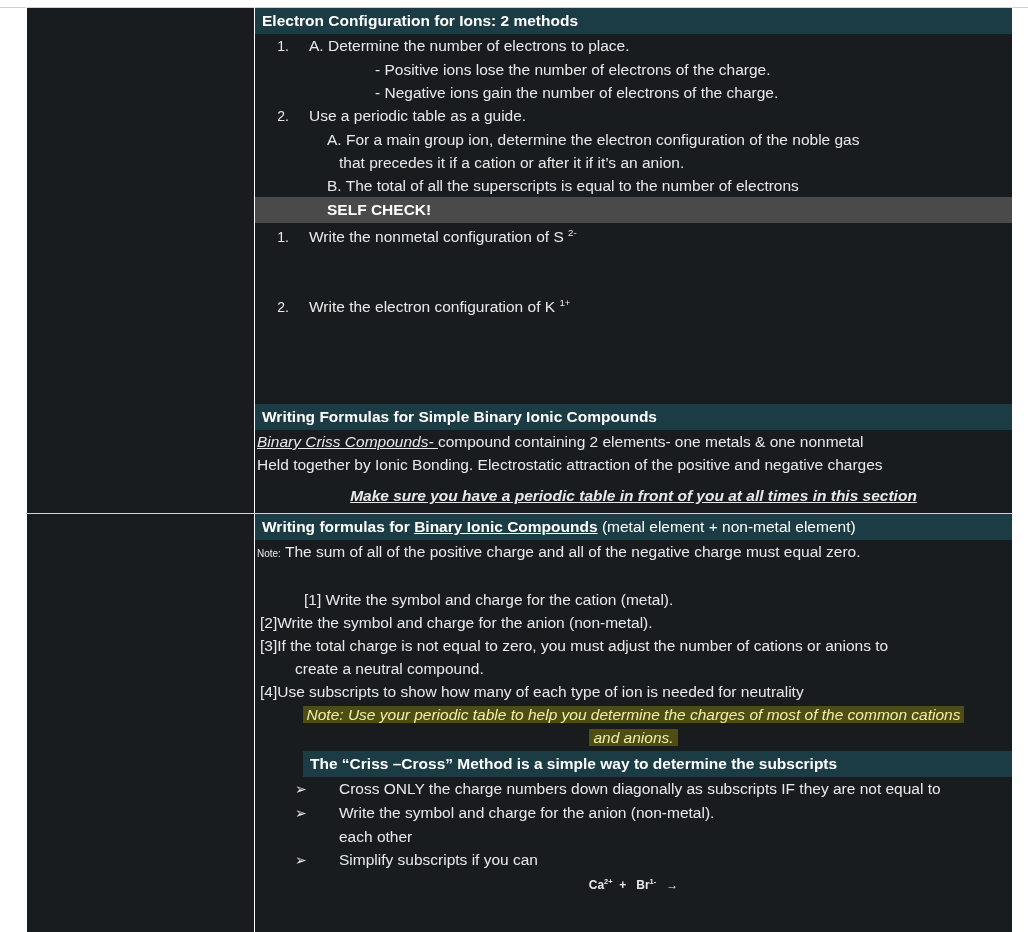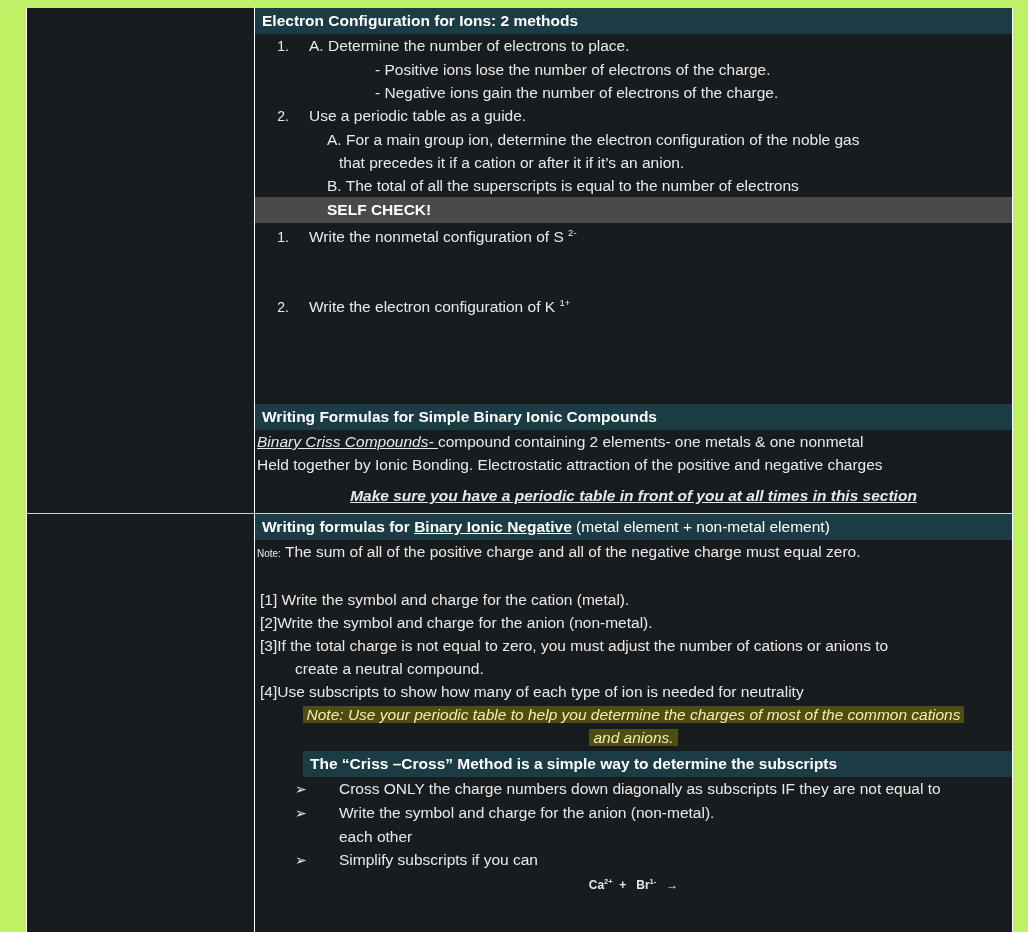--- a/index.html
+++ b/index.html
@@ -9,21 +9,21 @@
     background: #191c1f;
     font-family: "Liberation Sans", sans-serif;
     color: #e8e8e8;
     overflow: hidden;
   }
 
   #page {
     position: relative;
     width: 1028px;
     height: 932px;
-    background: #bef264;
+    background: #ffffff;
   }
   .grid-line-top {
     position: absolute;
     left: 0; top: 7px;
     width: 1028px; height: 1px;
     background: #cfd3d6;
   }
   .vline {
     position: absolute;
     top: 7px;
@@ -226,30 +226,30 @@
       </div>
     </div>
   </div>
 
   <div class="row" id="row2">
     <div class="left-cell" style="top:0; height:418px;"></div>
 
     <div class="right-cell" style="top:0; height:418px;">
 
       <div class="band">
-        <span>Writing formulas for </span><span class="uline">Binary Ionic Negative</span><span class="light"> (metal element + non-metal element)</span>
+        <span>Writing formulas for </span><span class="uline">Binary Ionic Compounds</span><span class="light"> (metal element + non-metal element)</span>
       </div>
 
       <div class="line" style="padding-left:2px;">
         <span class="small-note">Note:</span><span> The sum of all of the positive charge and all of the negative charge must equal zero.</span>
       </div>
 
       <div class="blank"></div>
 
-      <div class="line" style="padding-left:5px;">
+      <div class="line" style="padding-left:5px;margin-left:44px;">
         <span>[1]</span> <span>Write the symbol and charge for the cation (metal).</span>
       </div>
 
       <div class="line" style="padding-left:5px;">
         <span>[2]</span><span>Write the symbol and charge for the anion (non-metal).</span>
       </div>
 
       <div class="line" style="padding-left:5px;">
         <span>[3]</span><span>If the total charge is not equal to zero, you must adjust the number of cations or anions to</span>
       </div>

